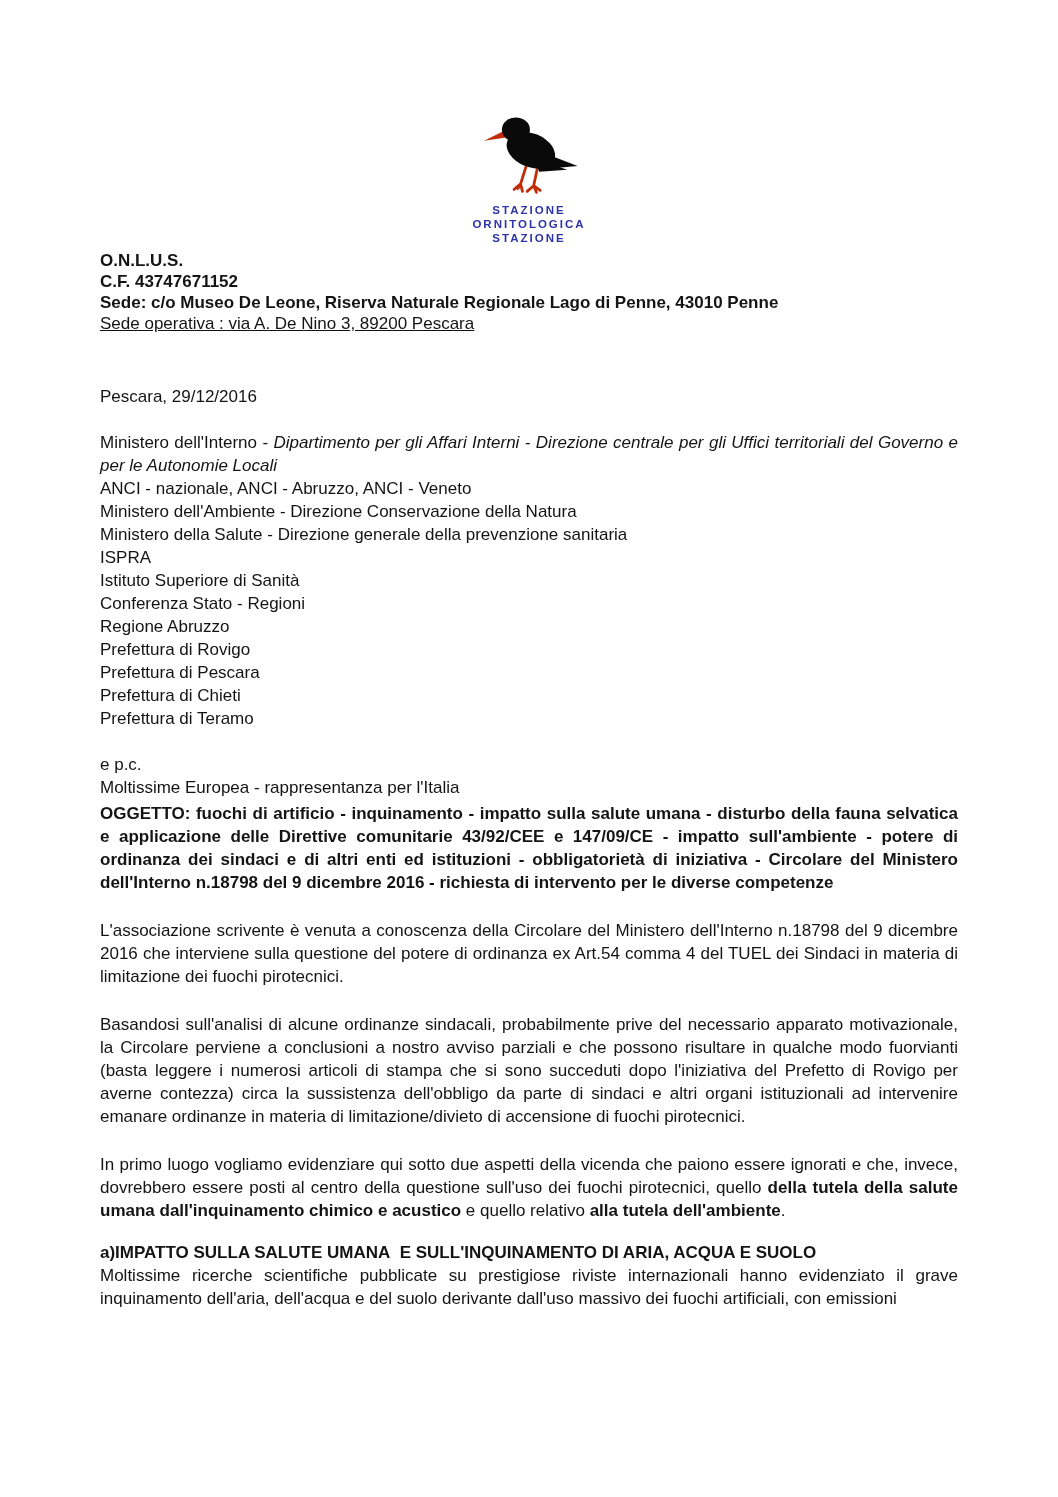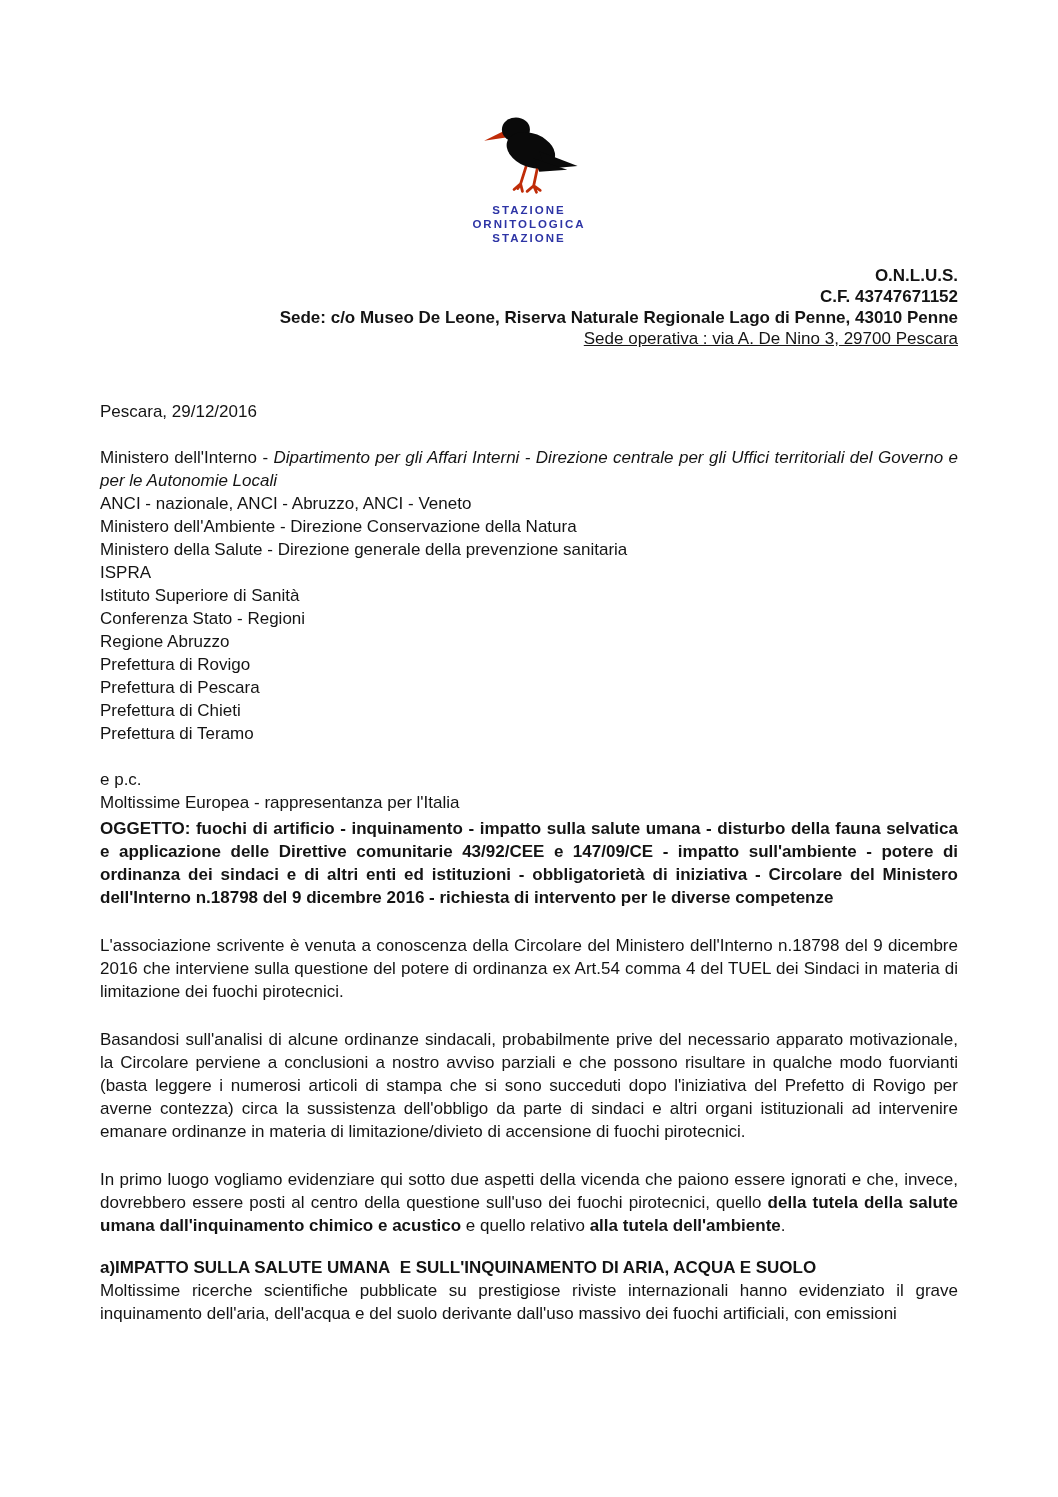--- a/index.html
+++ b/index.html
@@ -24,21 +24,21 @@
   .logo-caption {
     margin-top: 1px;
     font-weight: bold;
     font-size: 11.5px;
     line-height: 14px;
     letter-spacing: 2px;
     color: #2d34a5;
   }
 
   
-  .org-header { text-align: right; line-height: 21px; margin-top: 20px; }
+  .org-header { text-align: left; line-height: 21px; margin-top: 5px; }
   .org-header .bold-line { font-weight: bold; }
   .org-header .underline-line { text-decoration: underline; }
 
   
   .date-line { margin-top: 51px; }
   .recipients { margin-top: 23px; }
   .recipient-first { text-align: justify; }
   .italic { font-style: italic; }
   .pc-block { margin-top: 23px; }
   .oggetto {
@@ -76,21 +76,21 @@
         <div>STAZIONE</div>
         <div>ORNITOLOGICA</div>
         <div>STAZIONE</div>
       </div>
     </div>
 
     <div class="org-header">
       <div class="bold-line">O.N.L.U.S.</div>
       <div class="bold-line">C.F. 43747671152</div>
       <div class="bold-line">Sede: c/o Museo De Leone, Riserva Naturale Regionale Lago di Penne, 43010 Penne</div>
-      <div class="underline-line">Sede operativa : via A. De Nino 3, 29700 Pescara</div>
+      <div class="underline-line">Sede operativa : via A. De Nino 3, 89200 Pescara</div>
     </div>
 
     <div class="date-line">Pescara, 29/12/2016</div>
 
     <div class="recipients">
       <div class="recipient-first"><span>Ministero dell'Interno - </span><span class="italic">Dipartimento per gli Affari Interni - Direzione centrale per gli Uffici territoriali del Governo e per le Autonomie Locali</span></div>
       <div>ANCI - nazionale, ANCI - Abruzzo, ANCI - Veneto</div>
       <div>Ministero dell'Ambiente - Direzione Conservazione della Natura</div>
       <div>Ministero della Salute - Direzione generale della prevenzione sanitaria</div>
       <div>ISPRA</div>

